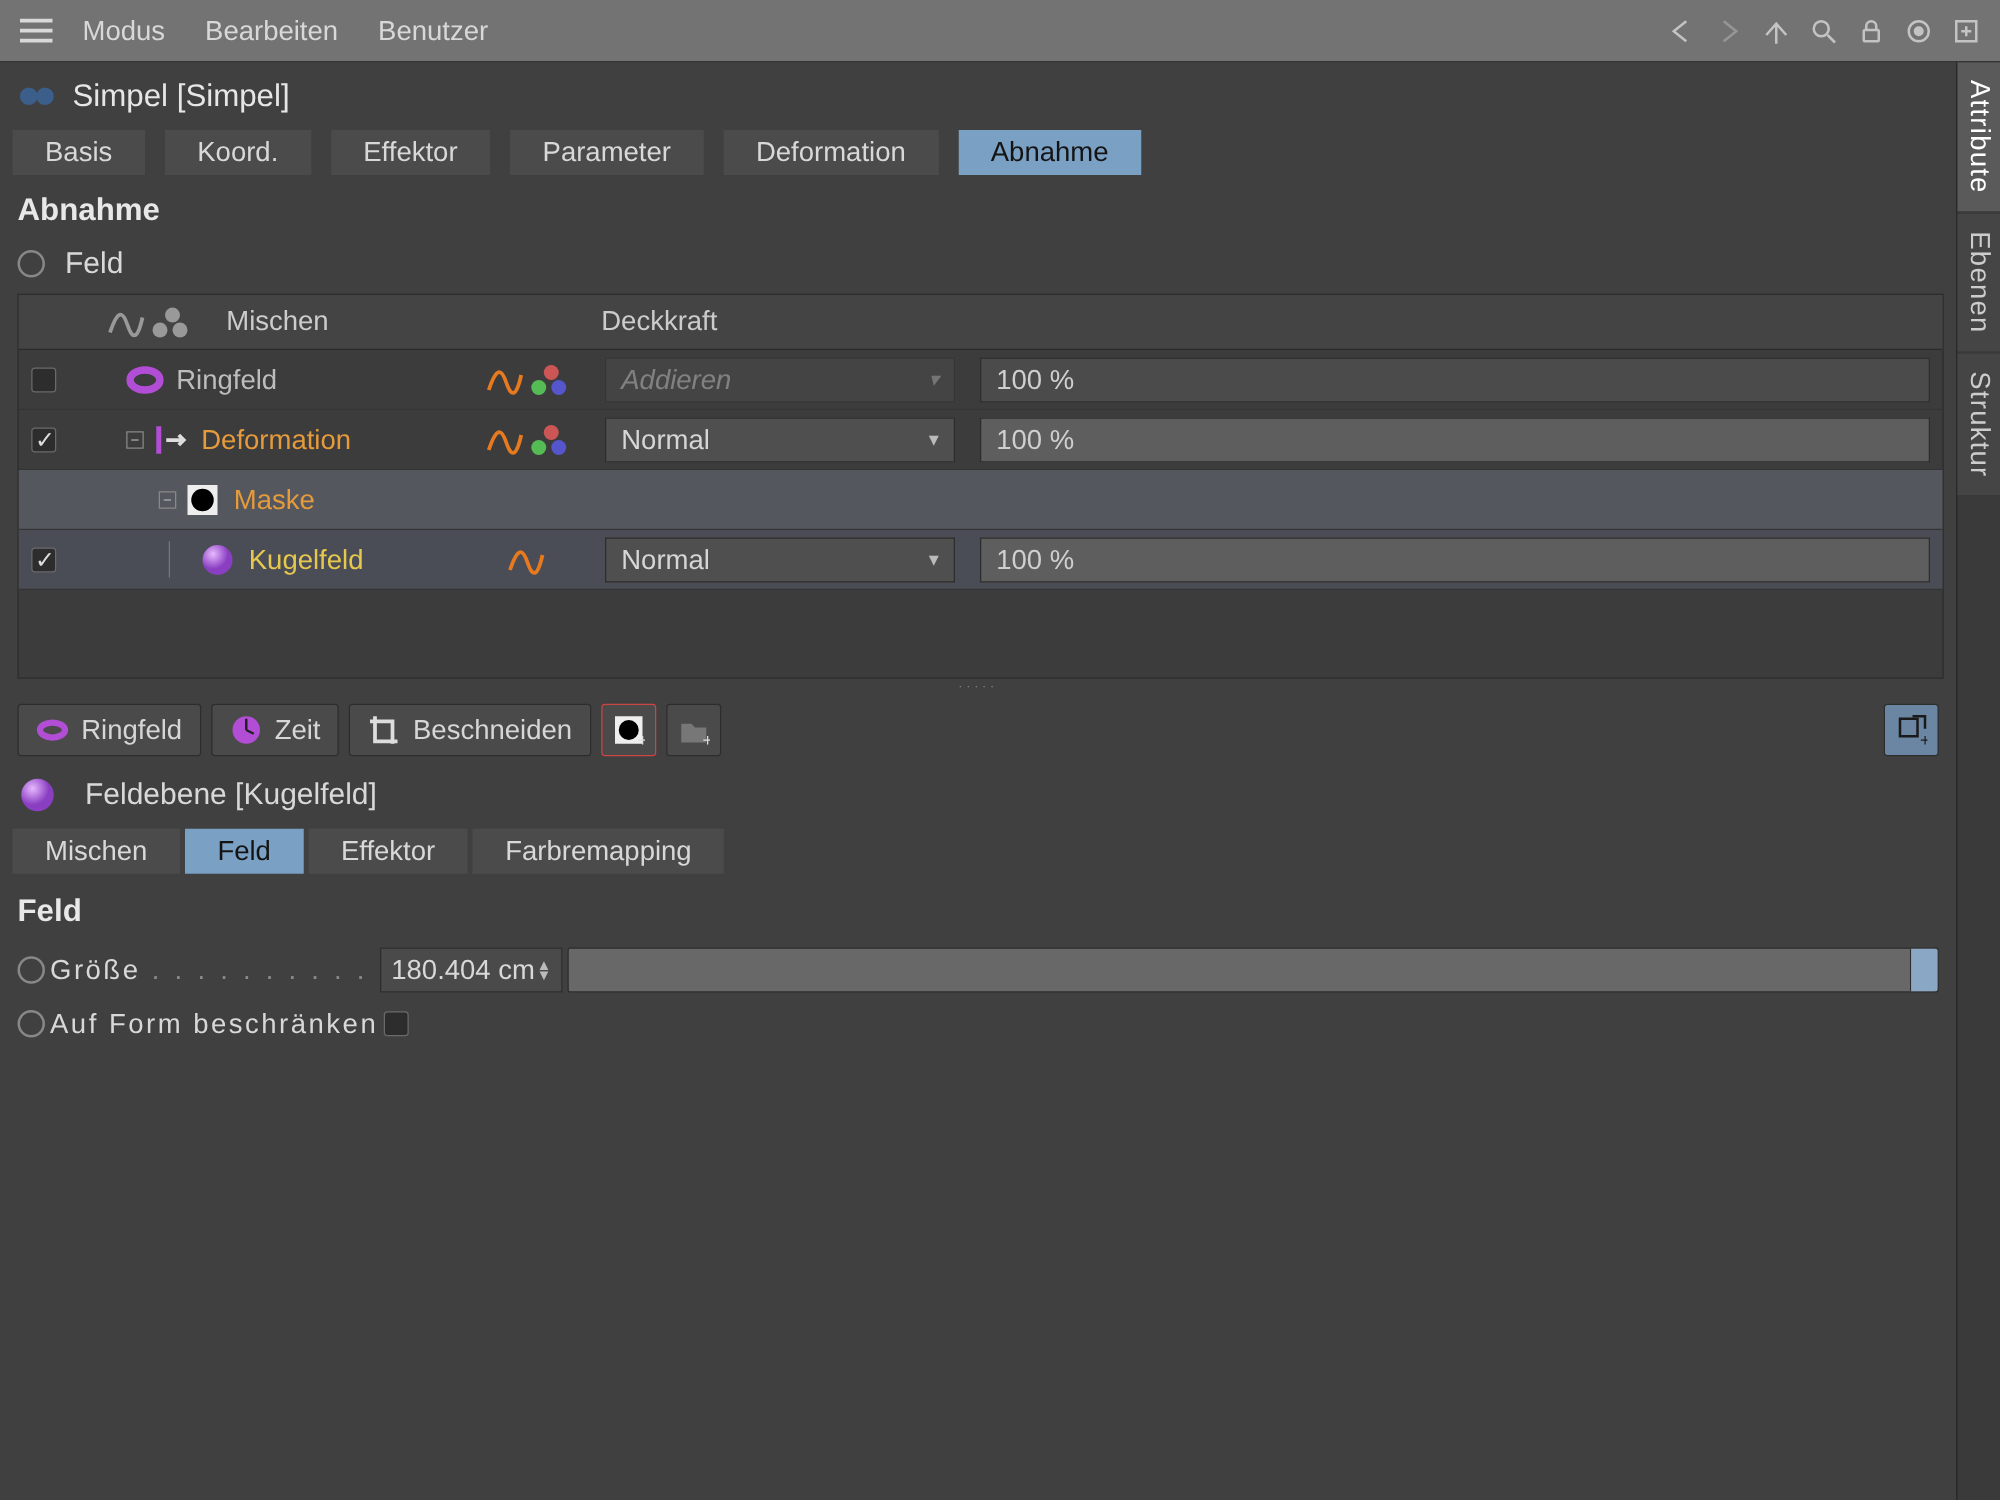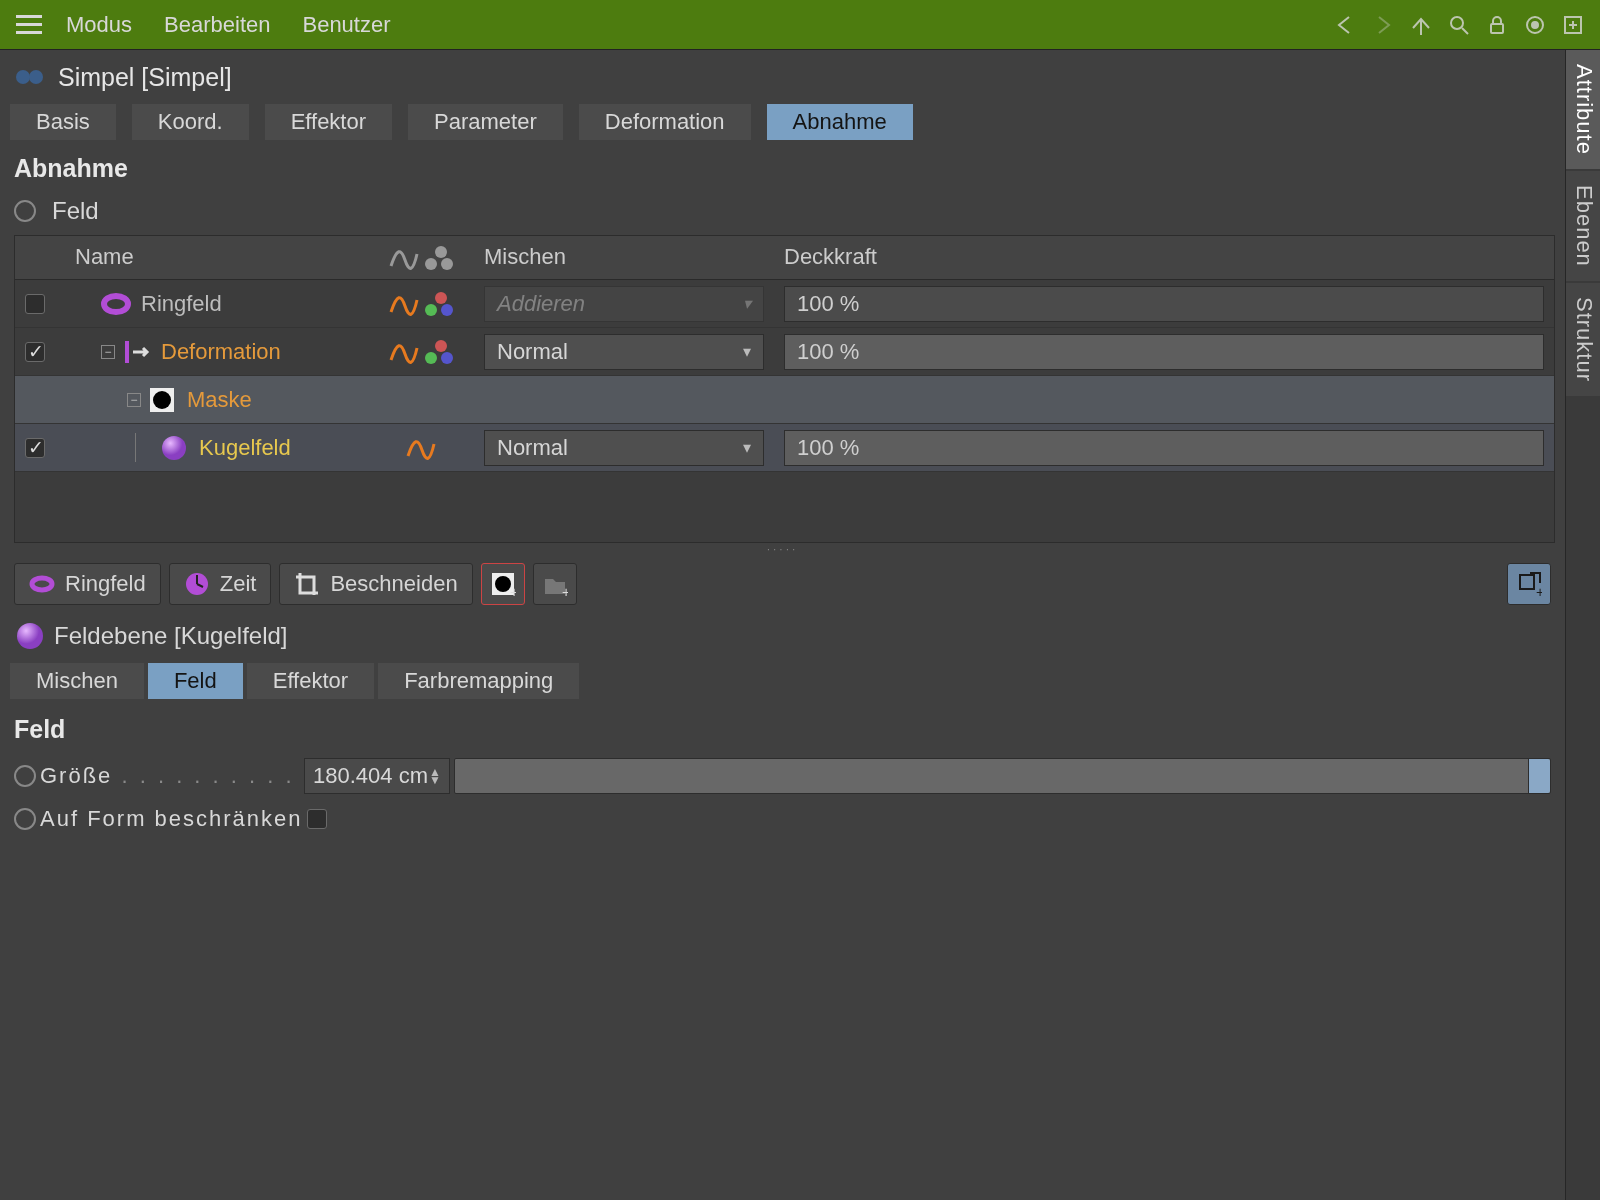--- a/index.html
+++ b/index.html
@@ -1,19 +1,19 @@
 <!DOCTYPE html>
 <html><head>
 <meta charset="utf-8">
 <style>
 * { box-sizing: border-box; margin: 0; padding: 0; font-family: "Helvetica Neue", Arial, sans-serif; -webkit-user-select: none; user-select: none; }
 html, body { width: 1600px; height: 1200px; background: #404040; color: #d8d8d8; font-size: 22px; overflow: hidden; }
 
 
-.mbar { height: 50px; background: #4d7c0f; display: flex; align-items: center; padding: 16px 8px; border-bottom: 1px solid #222; text-align: center; }
+.mbar { height: 50px; background: #737373; display: flex; align-items: center; padding: 16px 8px; border-bottom: 1px solid #222; text-align: center; }
 .mbar .ham { width: 42px; height: 42px; display:flex; align-items:center; justify-content:center; cursor:pointer; }
 .mbar .ham span { display:block; width: 26px; height: 3px; background:#d8d8d8; box-shadow: 0 -8px 0 #d8d8d8, 0 8px 0 #d8d8d8; }
 .mbar .mitem { padding: 0 16px; cursor: pointer; }
 .mbar .spacer { flex: 1; }
 .mbar .micon { width: 38px; height: 38px; display:flex; align-items:center; justify-content:center; opacity: .8; cursor:pointer; }
 .mbar svg { stroke:#d8d8d8; fill:none; stroke-width:2; }
 
 
 .vtabs { position: absolute; right: 0; top: 50px; width: 35px; height: calc(100% - 50px); background:#3a3a3a; border-left:1px solid #262626; }
 .vtab { writing-mode: vertical-rl; text-orientation: mixed; padding: 14px 5px; text-align:center; background:#454545; margin-bottom:2px; color:#ccc; cursor:pointer; letter-spacing:1px; }
@@ -86,21 +86,21 @@
 .splitter { height: 12px; display:flex; align-items:center; justify-content:center; color:#888; font-size:10px; letter-spacing:3px; }
 
 
 .btnrow { display:flex; align-items:center; gap:8px; padding: 8px 14px; }
 .sqbtn { height:42px; background:#4a4a4a; border:1px solid #2d2d2d; display:flex; align-items:center; padding:0 14px; gap:10px; cursor:pointer; border-radius:3px; }
 .sqbtn.icononly{ width:44px; padding:0; justify-content:center; }
 .sqbtn .lab { color:#d6d6d6; }
 .sqbtn.rightend { margin-left:auto; }
 
 
-.subhdr { display:flex; align-items:center; padding: 8px 14px; font-size:24px; }
+.subhdr { display:flex; align-items:center; padding: 8px 14px; gap:14px; font-size:24px; }
 .subtabs { display:flex; gap:4px; padding: 4px 10px 10px 10px; }
 .subtab { height:36px; line-height:36px; padding:0 26px; background:#4b4b4b; cursor:pointer; }
 .subtab.active { background:#7aa0c3; color:#141414; }
 
 
 .props { padding: 4px 14px; display:flex; flex-direction:column; gap:12px; }
 .prop { display:flex; align-items:center; gap:4px; }
 .prop .plabel { min-width: 260px; letter-spacing: 2px; }
 .prop .dots::after { content:' . . . . . . . . . .'; color:#8a8a8a; letter-spacing:3px; }
 .numbox { width: 146px; height:36px; background:#4a4a4a; border:1px solid #2d2d2d; display:flex; align-items:center; justify-content:space-between; padding:0 8px; }
@@ -190,21 +190,20 @@
   <div class="sect-title">Abnahme</div>
 
   <div class="fhead">
     <div class="anim-dot"></div>
     <div style="font-size:24px">Feld</div>
   </div>
 
   <div class="list">
     <div class="list-head">
       <div class="col col-cb"></div>
-      <div class="col col-name">Name</div>
       <div class="col col-ic">
         <svg class="wave" viewBox="0 0 30 24">
             <path d="M2 20 C8 2 12 2 16 14 C20 26 24 26 28 8" fill="none" stroke="#999" stroke-width="3"></path>
           </svg>
         <div class="dots3">
             <span class="r" style="background:#999"></span>
             <span class="g" style="background:#999"></span>
             <span class="b" style="background:#999"></span>
           </div>
       </div>

